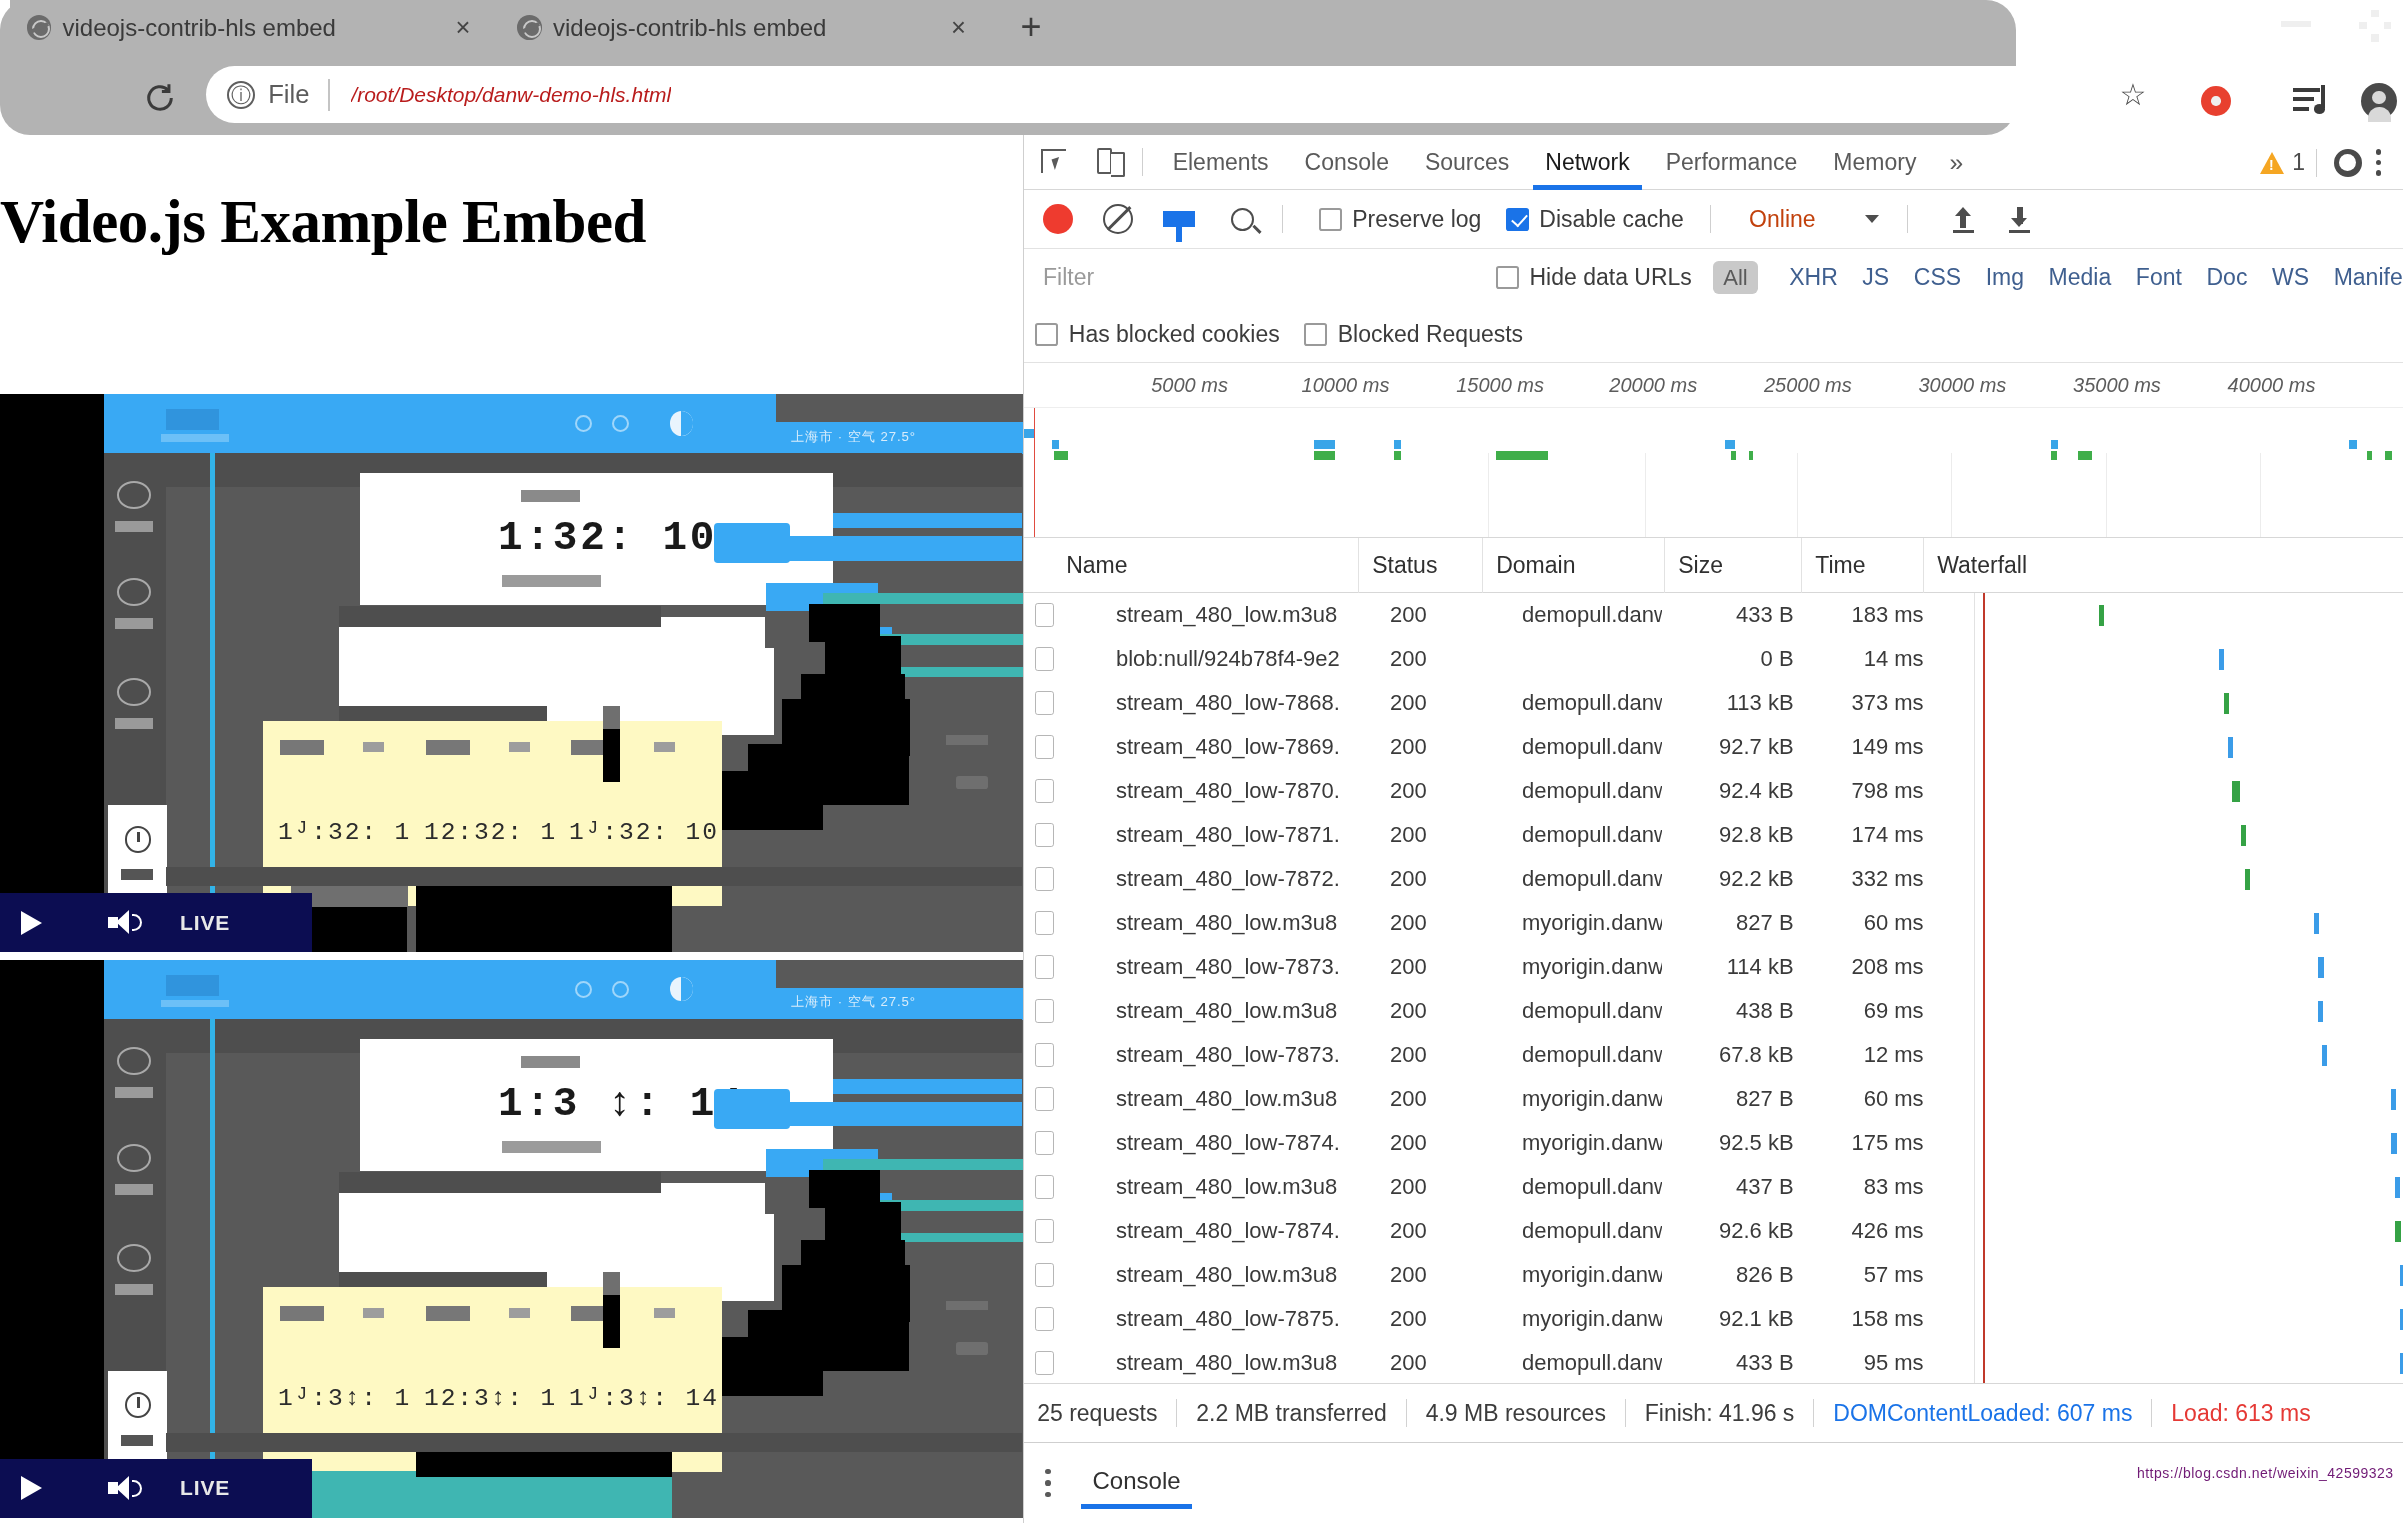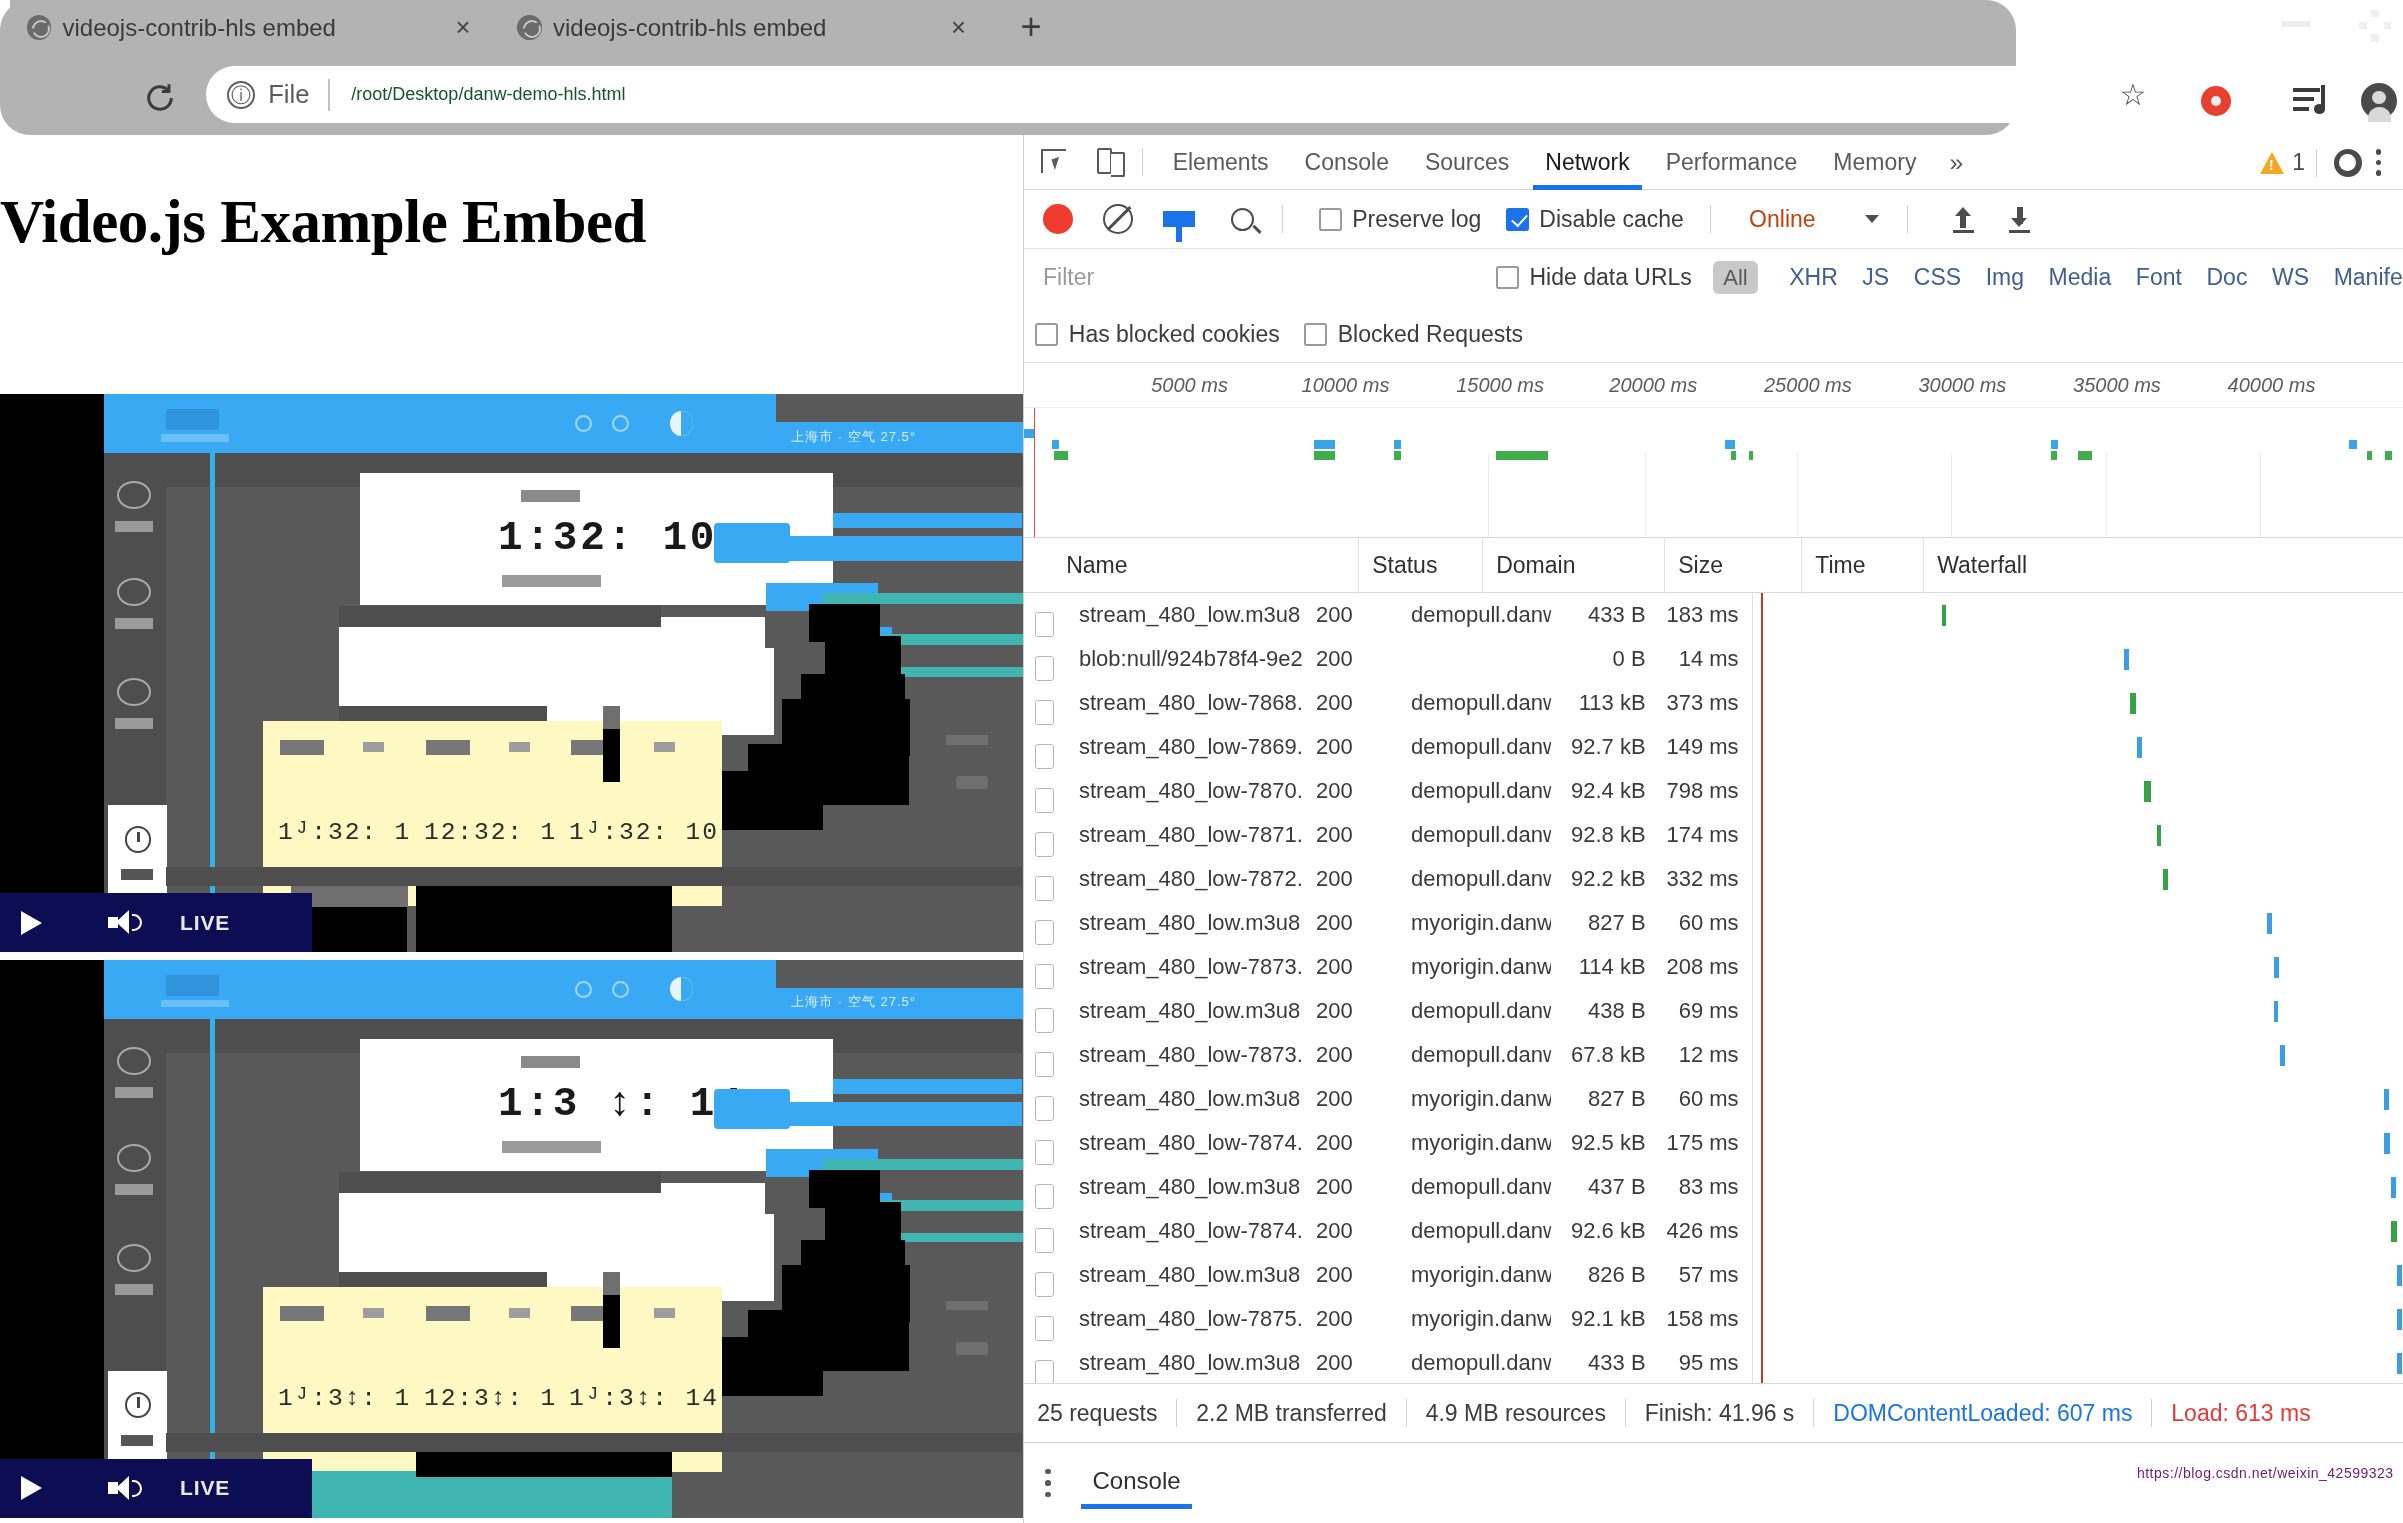--- a/index.html
+++ b/index.html
@@ -61,21 +61,21 @@
     position:absolute; left:206px; top:11.4px; width:1966px; height:57px;
     background:#fff; border-radius:29px; display:flex; align-items:center; padding:0 21px;
   }
   .info-ic{
     width:28px; height:28px; border-radius:50%; border:2.4px solid #5f5f5f;
     color:#5f5f5f; font-size:20px; line-height:24.6px; text-align:center;
     font-family:"Liberation Serif", serif; flex:0 0 auto; margin-right:13.2px;
   }
   .om-file{ font-size:25.6px; color:#5c5c5c; margin-right:19px; }
   .om-sep{ width:1.9px; height:32px; background:#c4c4c4; margin-right:21px; }
-  .om-url{ font-size:18px; color:#14532d; white-space:nowrap; overflow:hidden; }
+  .om-url{ font-size:21px; color:#b91c1c; white-space:nowrap; overflow:hidden;font-style:italic; }
   .om-star{
     position:absolute; right:23px; top:12.3px; width:32px; height:32px;
     color:#4a4a4a; font-size:30px; line-height:32px; text-align:center;
   }
   .ext-red{
     position:absolute; left:2201px; top:31px; width:30px; height:30px;
     border-radius:50%; background:#e8402f;
   }
   .ext-red::after{ content:""; position:absolute; left:10.4px; top:10.4px; width:9.5px; height:9.5px; border-radius:50%; background:#efefef; }
   .media-ic{ position:absolute; left:2293px; top:30px; width:42px; height:32px; }
@@ -230,21 +230,21 @@
   .tbl{ position:relative; }
   .thead{ display:flex; height:55px; border-bottom:0.9px solid #d7d7d7; align-items:center; }
   .th{ font-size:23px; color:#303030; padding-left:13.2px; border-left:0.9px solid #e2e2e2; height:55px; line-height:55px; box-sizing:border-box;margin-left:29px; }
   .th:first-child{ border-left:none; }
   .c-name{ width:276px; }
   .c-status{ width:95px; }
   .c-domain{ width:153px; }
   .c-size{ width:108px; }
   .c-time{ width:93px; }
   .c-wf{ flex:1; }
-  .trow{ display:flex; height:44px; align-items:flex-end; }
+  .trow{ display:flex; height:44px; align-items:center;gap:37px; }
   .td{ font-size:22px; color:#3a3a3a; padding-left:13.2px; height:44px; line-height:44px; overflow:hidden; white-space:nowrap; box-sizing:border-box; }
   .td.num{ text-align:right; padding-right:13.2px; padding-left:0; }
   .rowcb{
     width:19px; height:24.6px; border:1.9px solid #b6b6b6; border-radius:2.8px;
     margin-left:11.4px; margin-right:11.4px; flex:0 0 auto; background:#fff;
   }
   .td-name{ width:237px; color:#3a3a3a; }
   .wfcell{ position:relative; flex:1; height:44px; border-left:0.9px solid #e2e2e2; }
   .wf-redline{ position:absolute; left:8.5px; top:0; bottom:0; width:1.9px; background:#c0392b; }
   .wf-bar{ position:absolute; top:12.3px; height:21px; }

